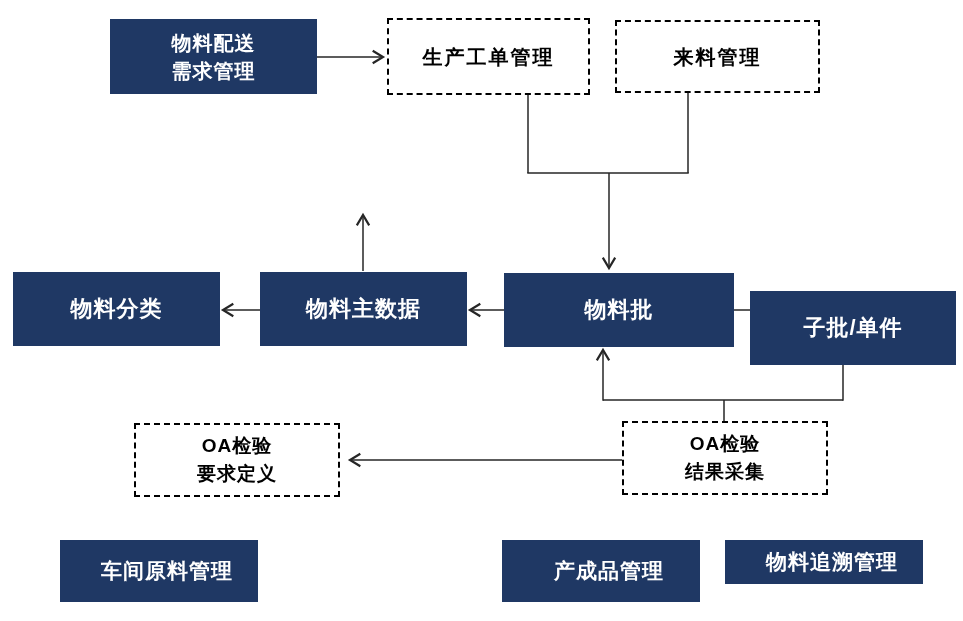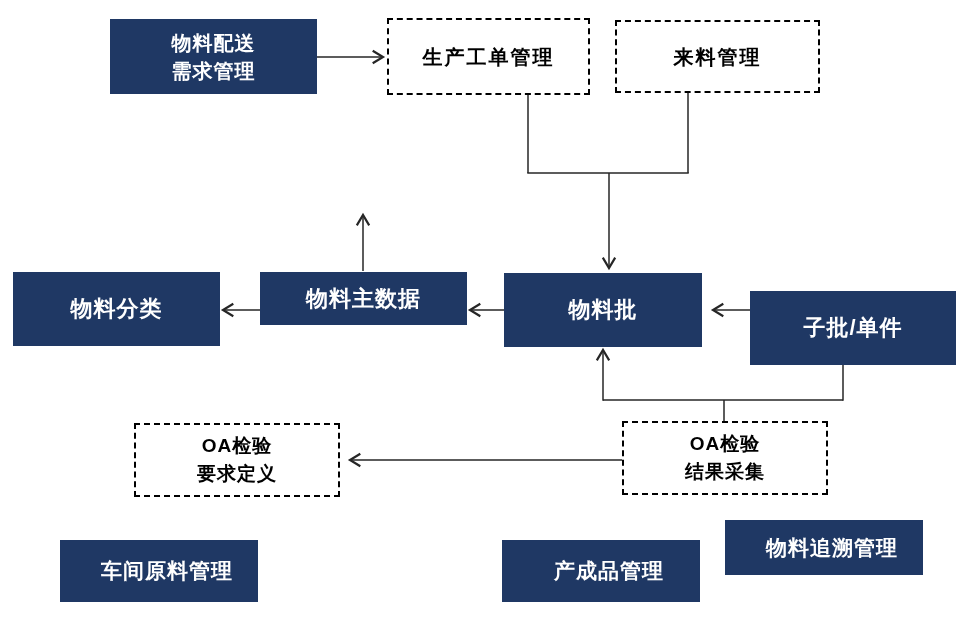--- a/index.html
+++ b/index.html
@@ -91,25 +91,25 @@
 
   <div class="node dashed fs20 sp2" style="left:615px;top:20px;width:205px;height:73px">
     <span>来料管理</span>
   </div>
 
 
   <div class="node solid fs22" style="left:13px;top:272px;width:207px;height:74px">
     <span>物料分类</span>
   </div>
 
-  <div class="node solid fs22" style="left:260px;top:272px;width:207px;height:53px">
+  <div class="node solid fs22" style="left:260px;top:272px;width:207px;height:74px">
     <span>物料主数据</span>
   </div>
 
-  <div class="node solid fs22" style="left:504px;top:273px;width:198px;height:74px">
+  <div class="node solid fs22" style="left:504px;top:273px;width:230px;height:74px">
     <span>物料批</span>
   </div>
 
   <div class="node solid fs22" style="left:750px;top:291px;width:206px;height:74px">
     <span>子批/单件</span>
   </div>
 
   <div class="node dashed fs19" style="left:134px;top:423px;width:206px;height:74px">
     <span>OA检验</span>
     <span>要求定义</span>
@@ -122,17 +122,17 @@
 
   <div class="node solid fs21" style="left:60px;top:540px;width:198px;height:62px">
     <span>车间原料管理</span>
   </div>
 
 
   <div class="node solid fs21" style="left:502px;top:540px;width:198px;height:62px">
     <span>产成品管理</span>
   </div>
 
-  <div class="node solid fs21" style="left:725px;top:520px;width:198px;height:55px">
+  <div class="node solid fs21" style="left:725px;top:540px;width:198px;height:44px">
     <span>物料追溯管理</span>
   </div>
 
 </div>
 
 </body></html>

